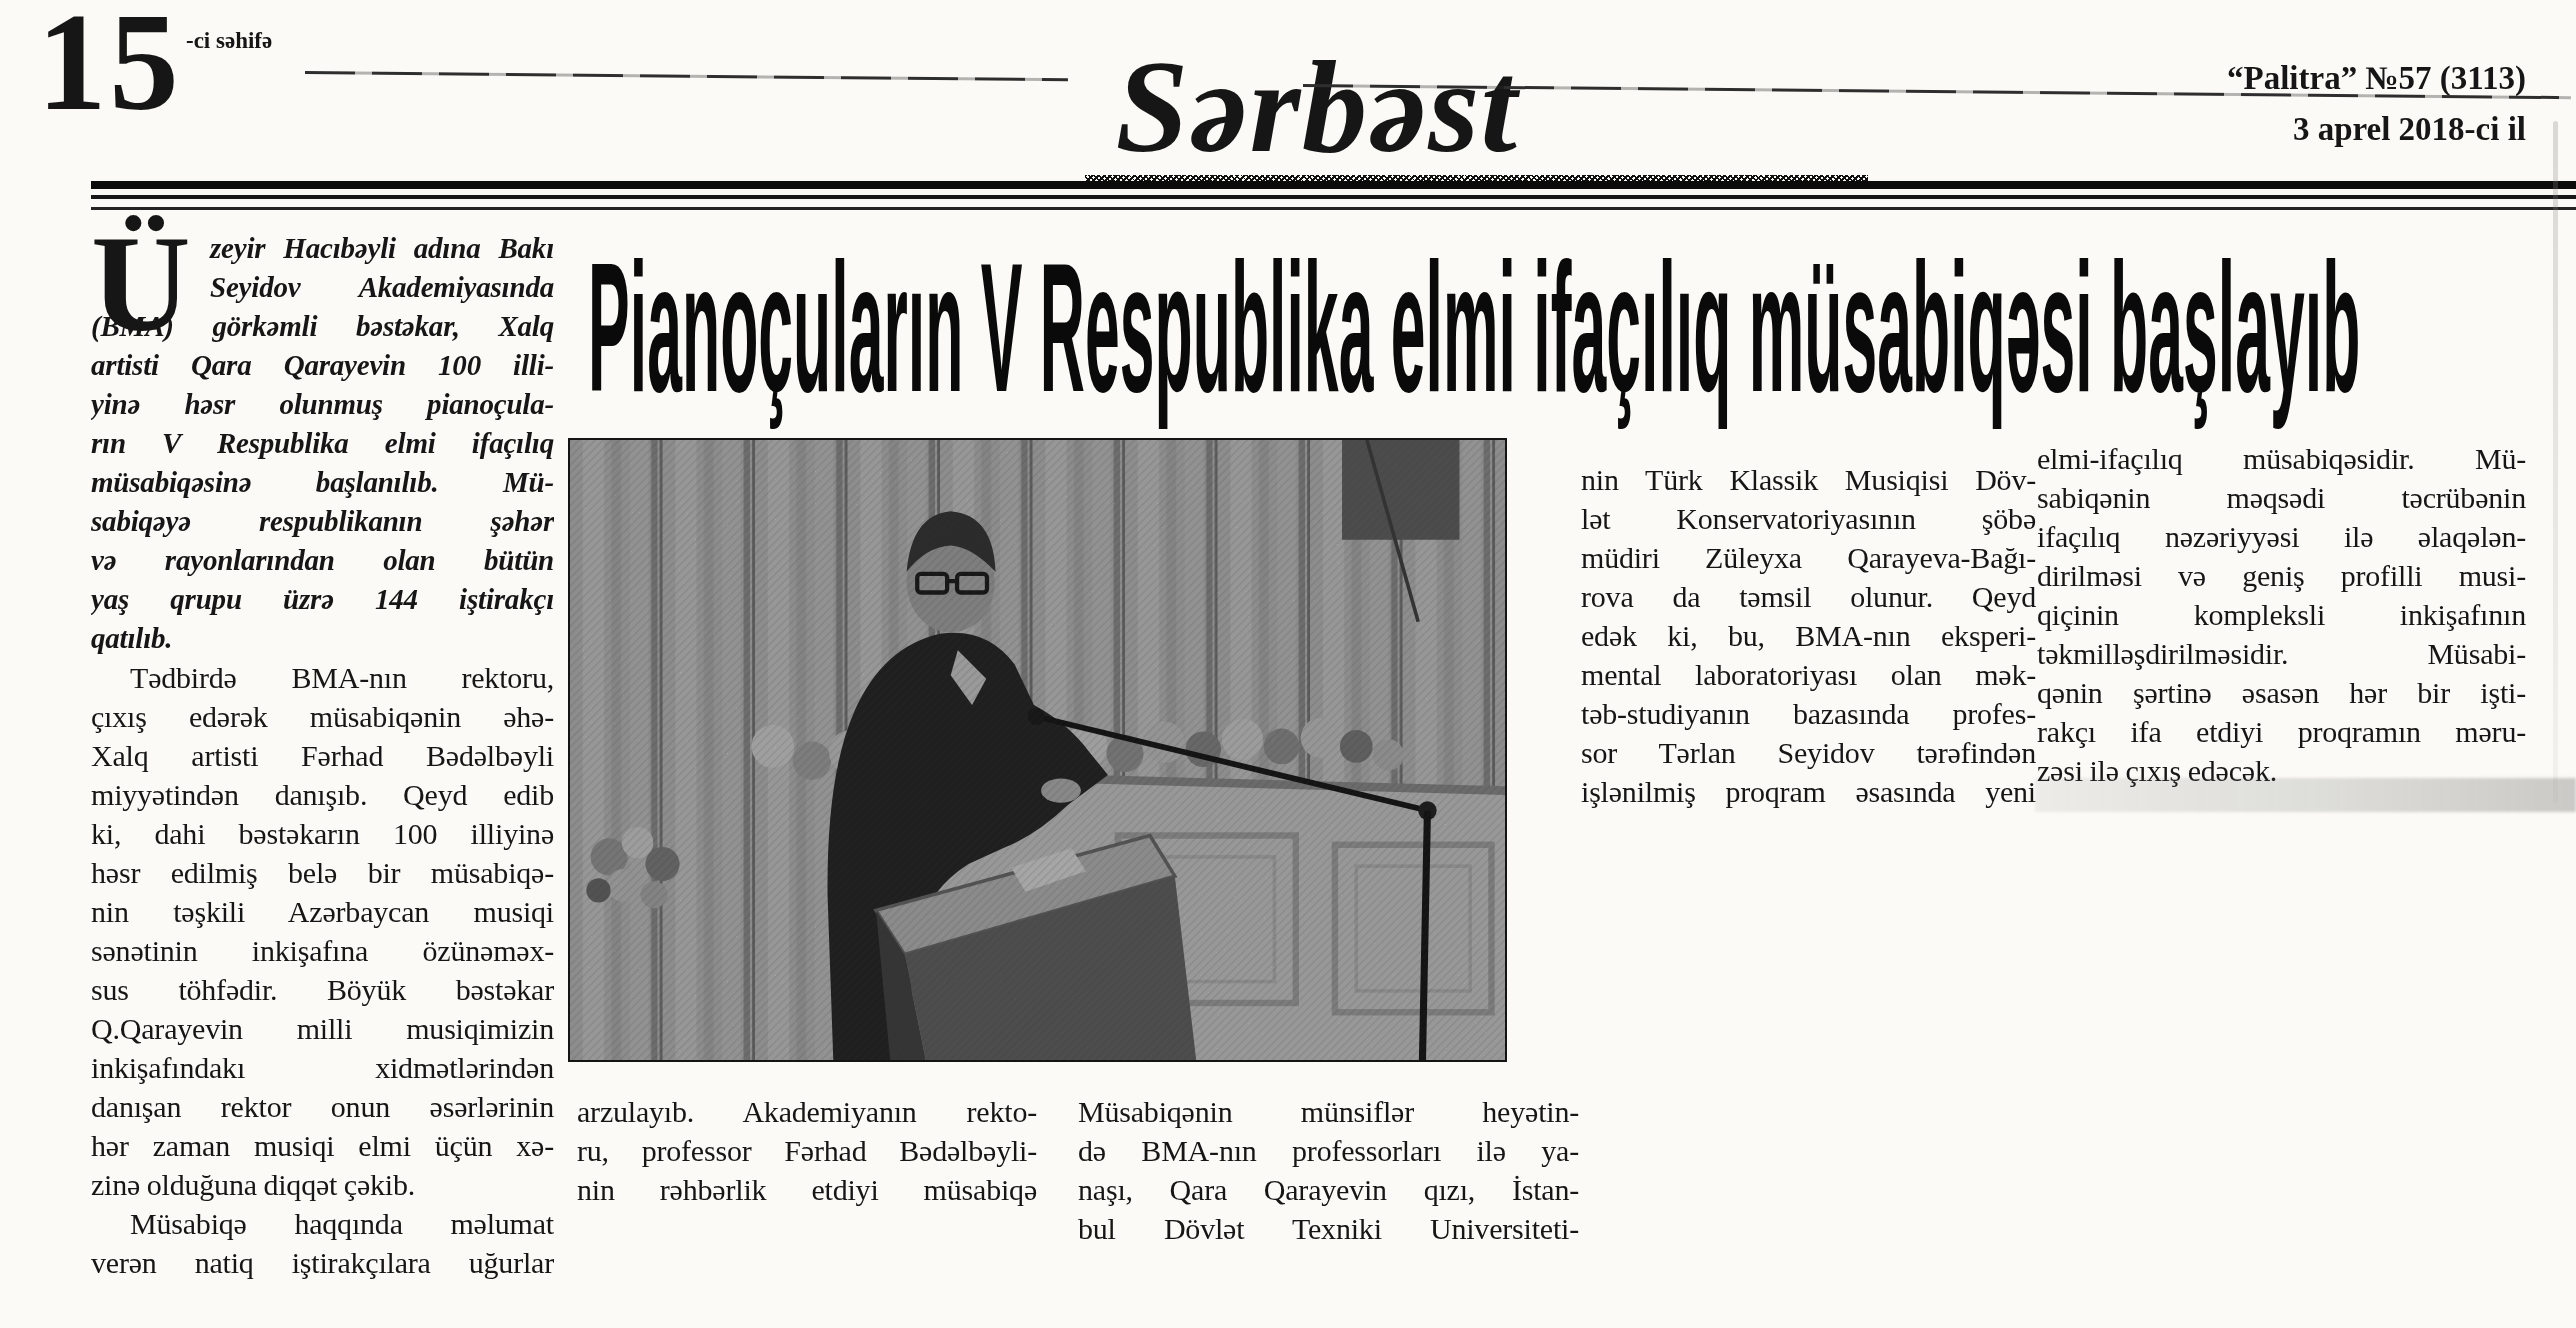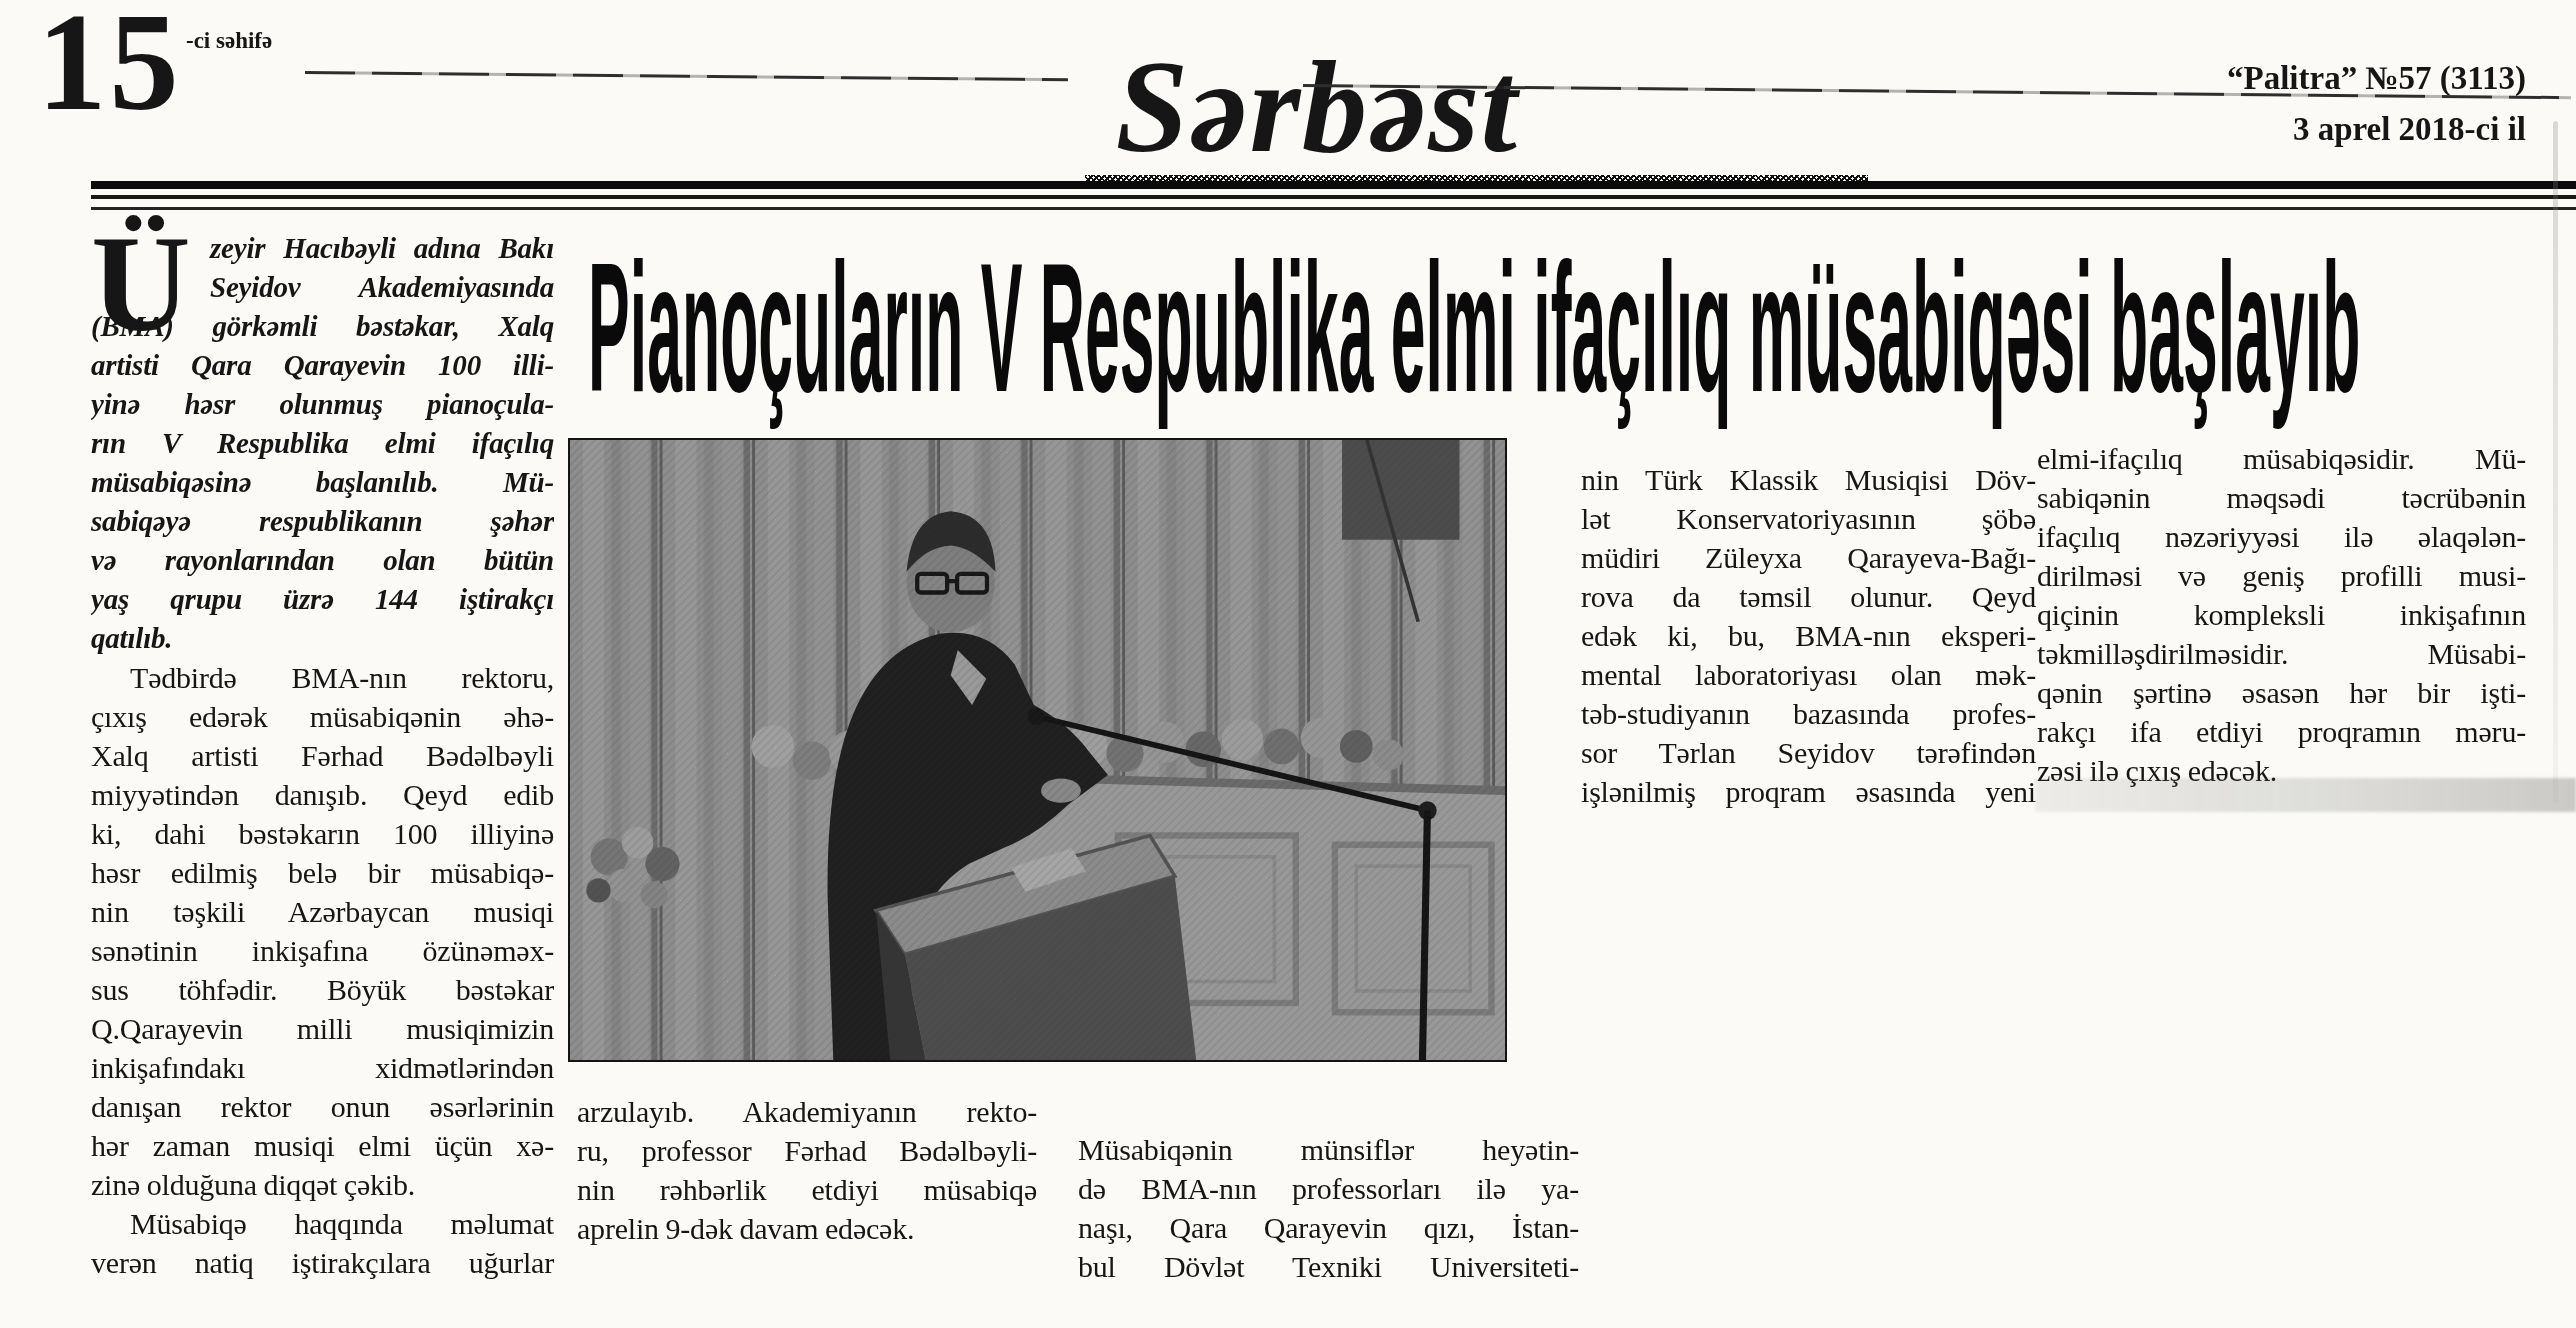--- a/index.html
+++ b/index.html
@@ -58,21 +58,21 @@
   .col{position:absolute;font-size:30px;}
   .col .lines{position:relative;}
   .tl{
     height:39px;line-height:39px;overflow:hidden;
     text-align:justify;letter-spacing:-0.2px;word-spacing:-0.7px;
     white-space:normal;
   }
   .tl::after{content:"";display:inline-block;width:100%;height:0;}
   #col1{left:91px;top:229px;width:463px;}
   #col2{left:577px;top:1092px;width:460px;}
-  #col3{left:1078px;top:1130px;width:501px;}
+  #col3{left:1078px;top:1092px;width:501px;}
   #col4{left:1581px;top:460px;width:455px;}
   #col5{left:2037px;top:439px;width:489px;}
   
   #col1 .lines .tl:nth-child(-n+11){font-style:italic;font-weight:bold;font-size:29px;}
   
   #col1 .lines .tl:nth-child(-n+2){padding-left:119px;}
   
   #col1 .lines .tl:nth-child(12),
   #col1 .lines .tl:nth-child(26){text-indent:39px;}
   
@@ -249,21 +249,20 @@
         <div class="tl">zinə olduğuna diqqət çəkib.</div>
         <div class="tl">Müsabiqə haqqında məlumat</div>
         <div class="tl">verən natiq iştirakçılara uğurlar</div>
       </div>
   </div>
   <div class="col" id="col2">
     <div class="lines">
         <div class="tl">arzulayıb. Akademiyanın rekto-</div>
         <div class="tl">ru, professor Fərhad Bədəlbəyli-</div>
         <div class="tl">nin rəhbərlik etdiyi müsabiqə</div>
-        <div class="tl">aprelin 9-dək davam edəcək.</div>
       </div>
   </div>
   <div class="col" id="col3">
     <div class="lines">
         <div class="tl">Müsabiqənin münsiflər heyətin-</div>
         <div class="tl">də BMA-nın professorları ilə ya-</div>
         <div class="tl">naşı, Qara Qarayevin qızı, İstan-</div>
         <div class="tl">bul Dövlət Texniki Universiteti-</div>
       </div>
   </div>

